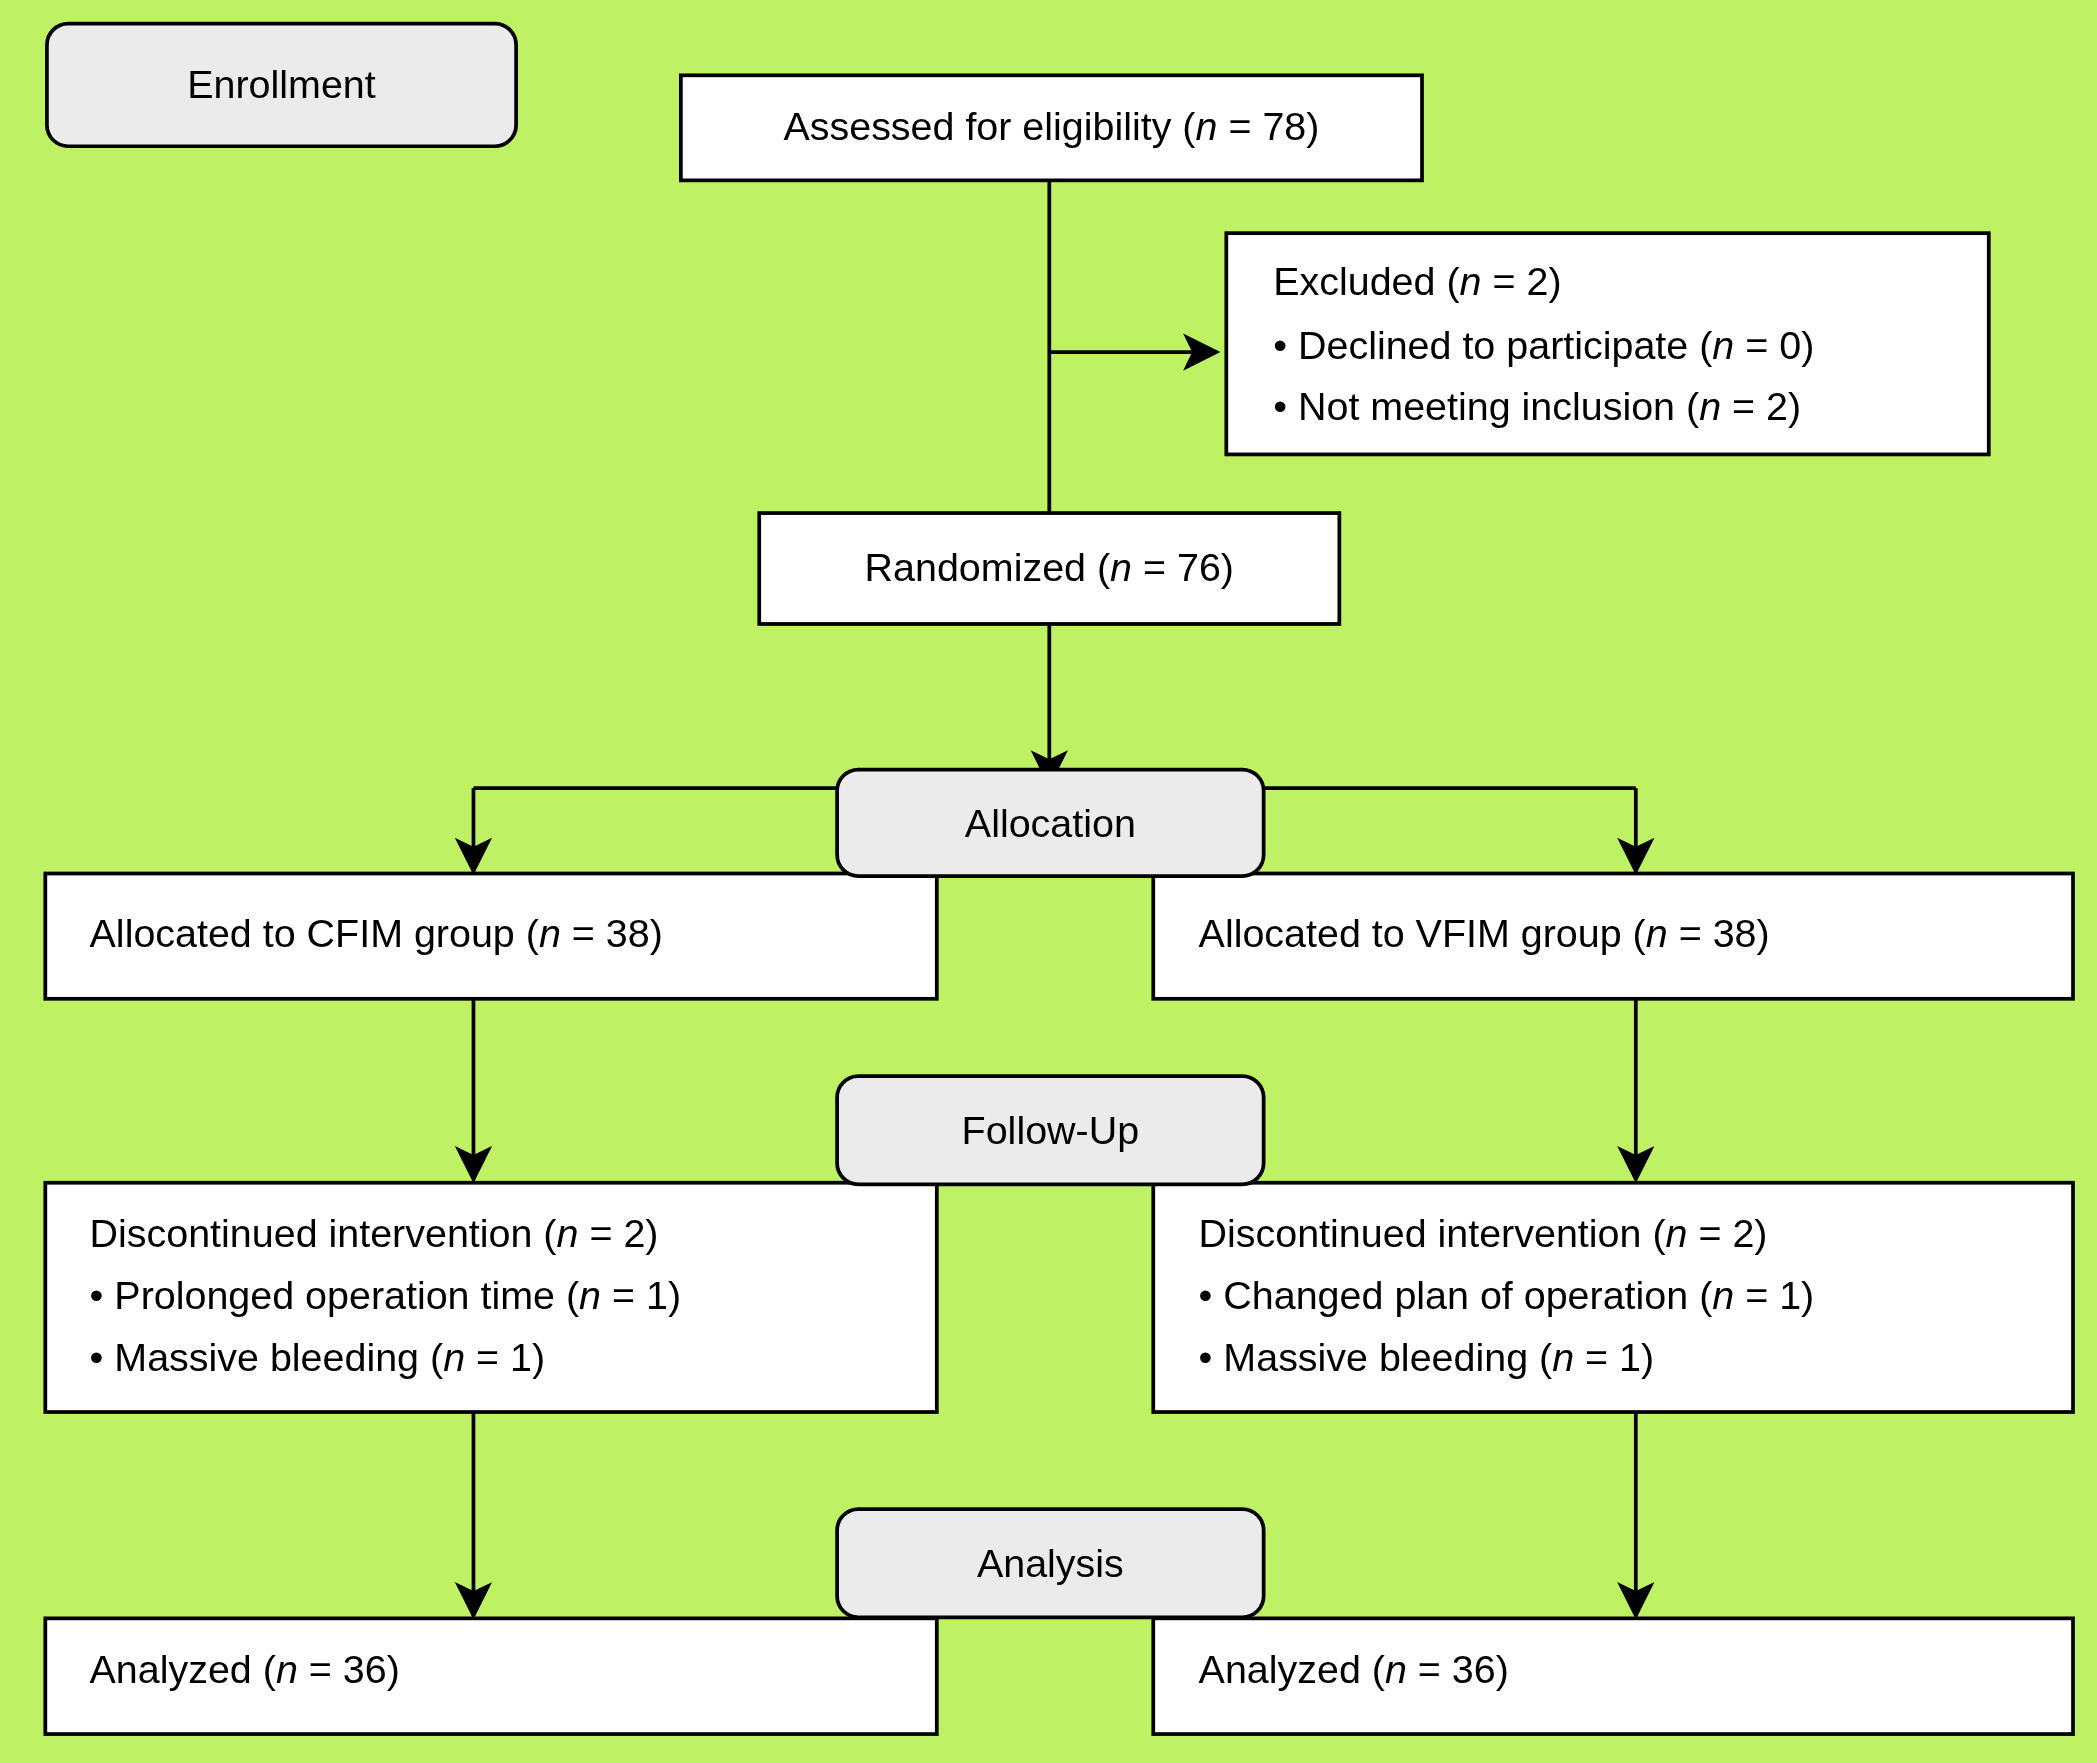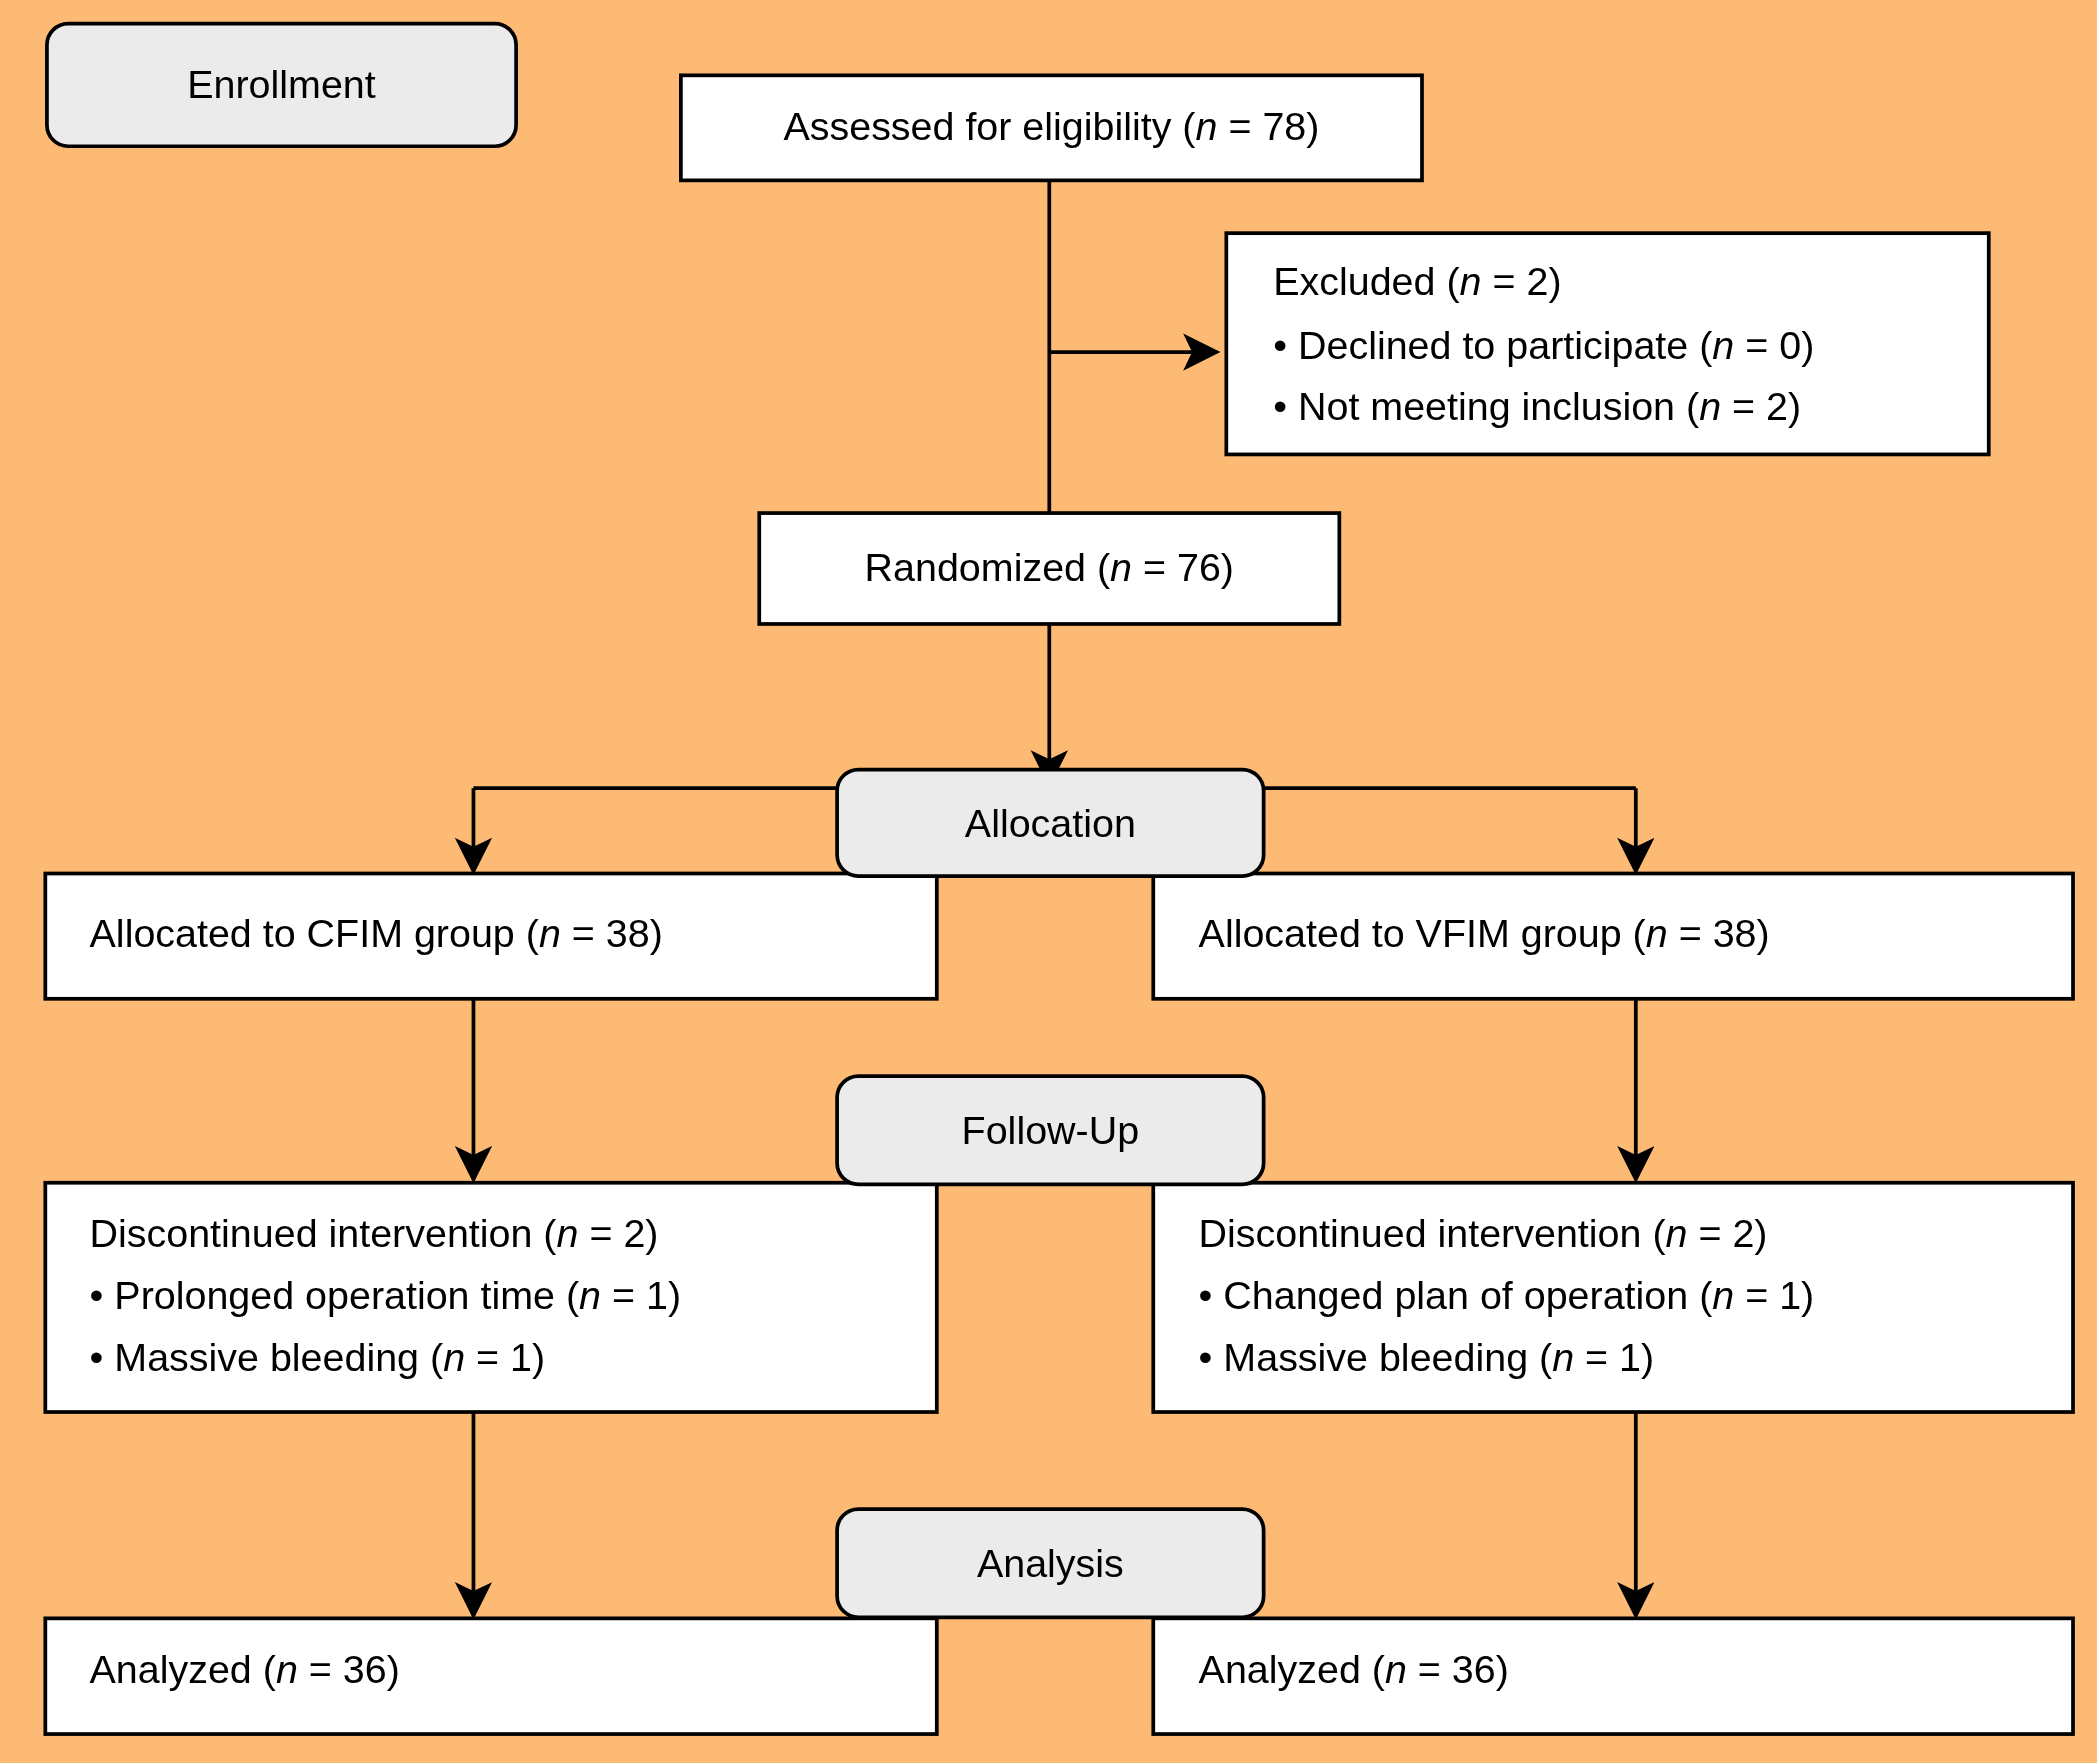--- a/index.html
+++ b/index.html
@@ -11,21 +11,21 @@
   body {
     width: 2097px;
     height: 1763px;
     font-family: "Liberation Sans", sans-serif;
     overflow: hidden;
   }
   #diagram-root {
     position: relative;
     width: 2097px;
     height: 1763px;
-    background: #fdba74;
+    background: #bef264;
   }
   svg#flow-svg {
     position: absolute;
     top: 0;
     left: 0;
     width: 2097px;
     height: 1763px;
     display: block;
   }
   .flow-box-rect {

